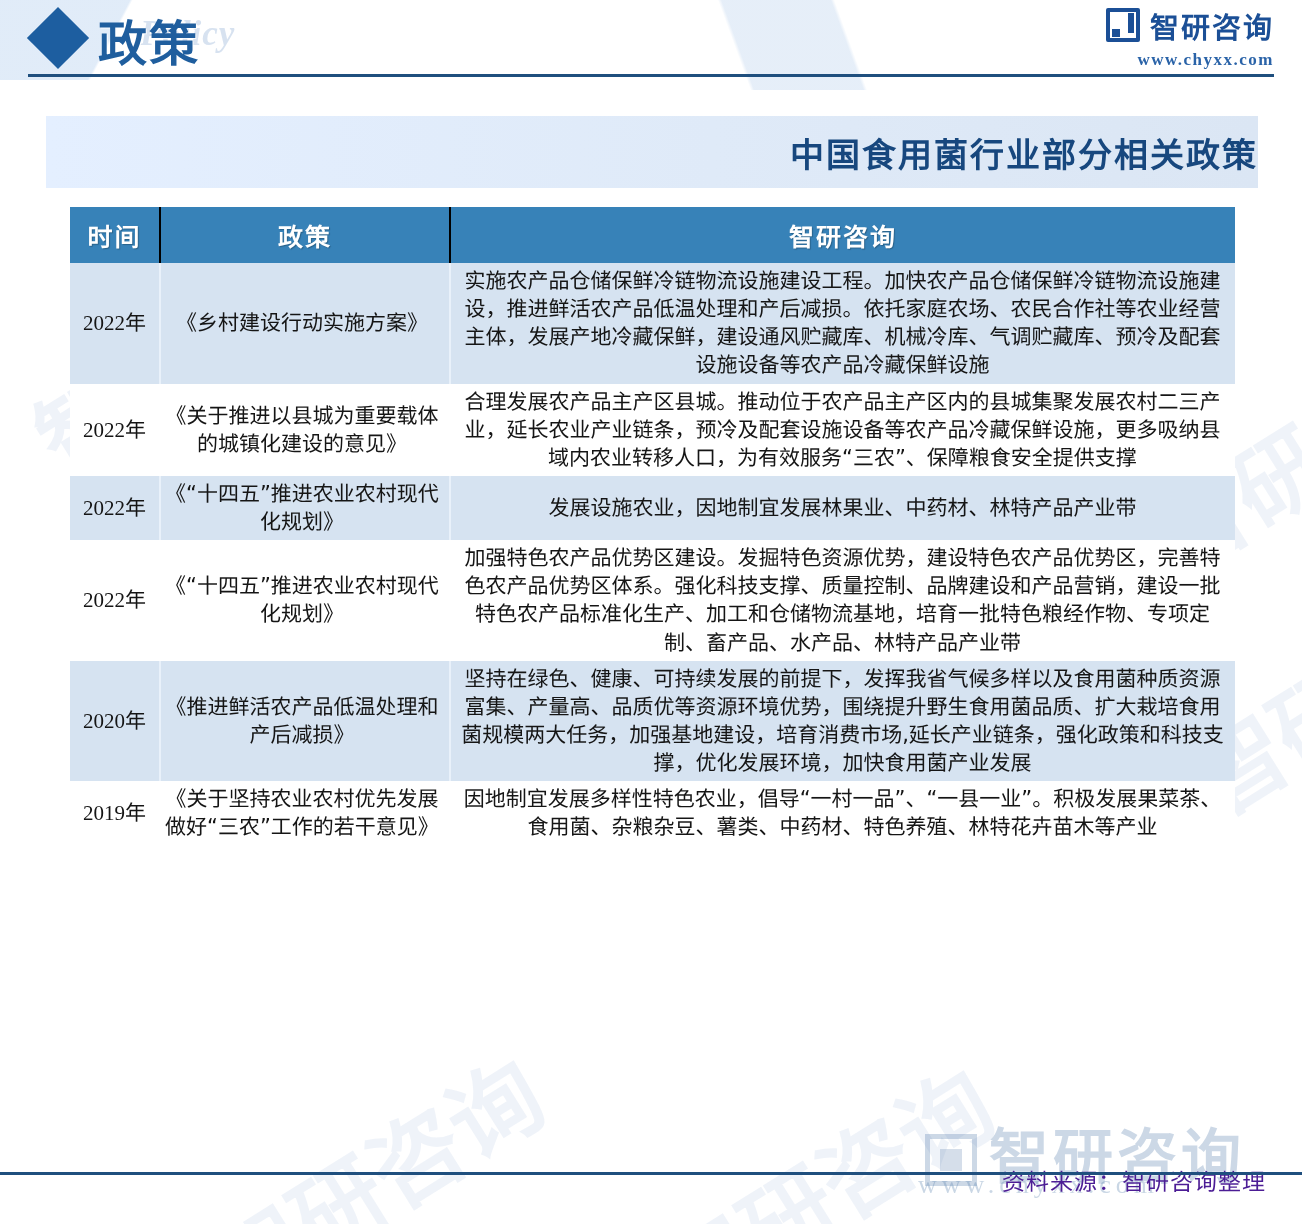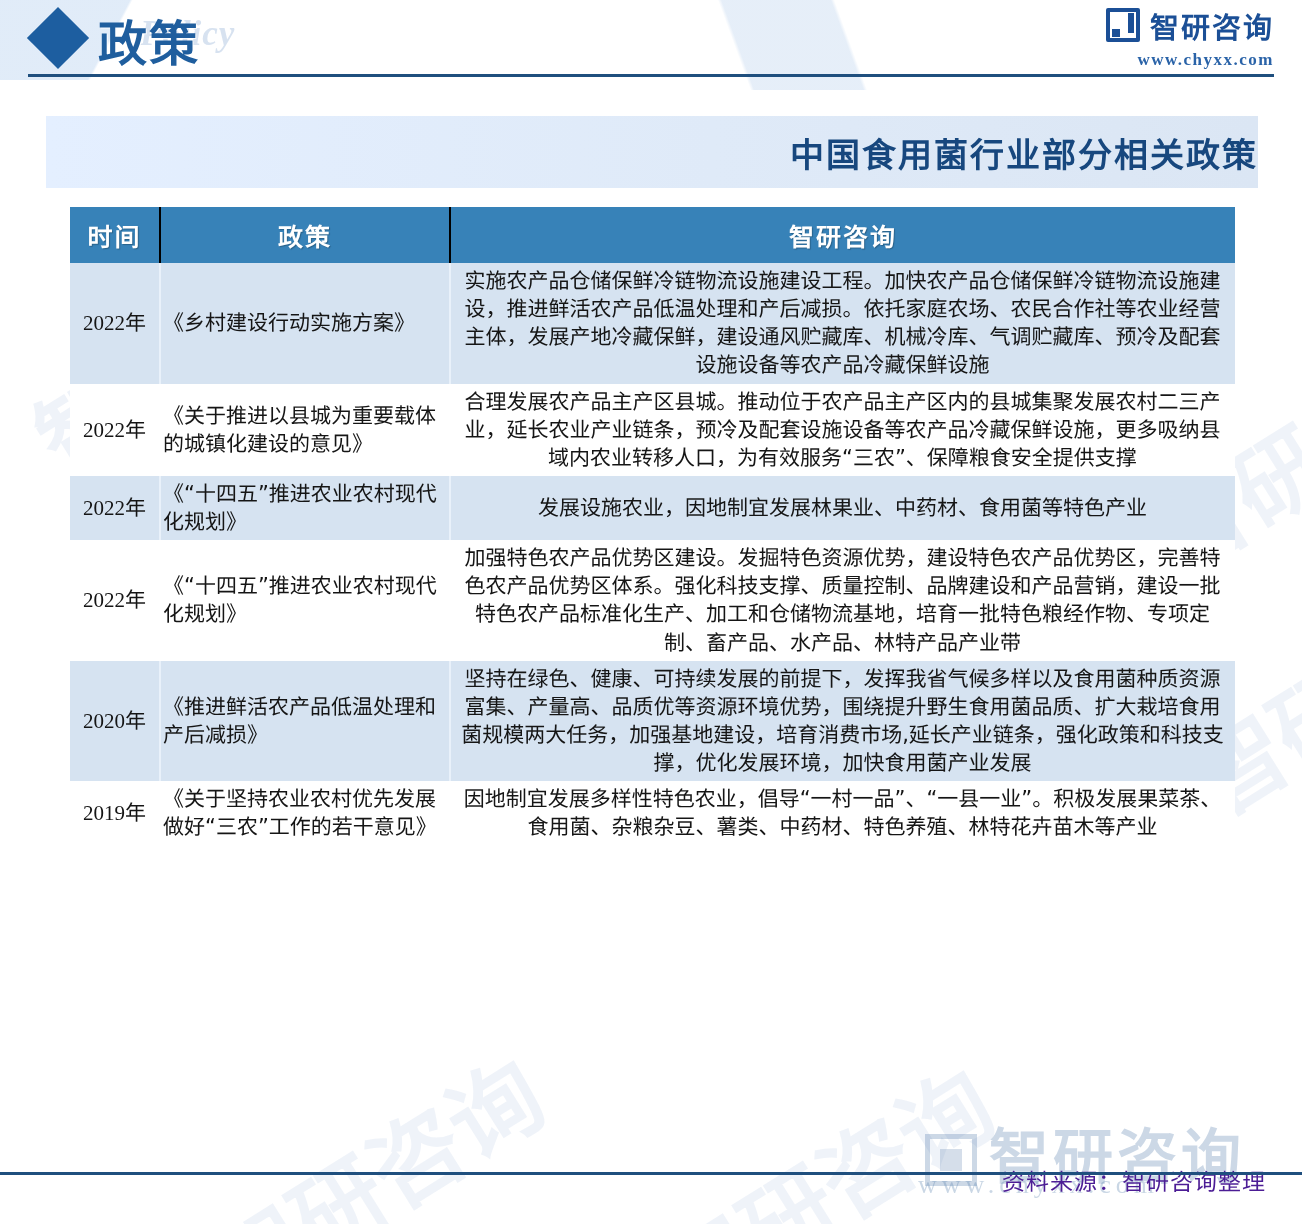--- a/index.html
+++ b/index.html
@@ -250,20 +250,21 @@
   tbody td:last-child { border-right: none; }
 
   td.cell-time {
     text-align: center;
     font-size: 21px;
     letter-spacing: 0;
     font-family: "Liberation Serif", serif;
     margin-top: 44px;
   }
   td.cell-policy {
+    text-align: center;
     padding-right: 8px;
     margin-left: 32px;
   }
   td.cell-detail {
     text-align: center;
     padding-left: 10px;
     padding-right: 11px;
   }
 
   
@@ -360,21 +361,21 @@
         <td class="cell-detail">实施农产品仓储保鲜冷链物流设施建设工程。加快农产品仓储保鲜冷链物流设施建设，推进鲜活农产品低温处理和产后减损。依托家庭农场、农民合作社等农业经营主体，发展产地冷藏保鲜，建设通风贮藏库、机械冷库、气调贮藏库、预冷及配套设施设备等农产品冷藏保鲜设施</td>
       </tr>
       <tr class="even">
         <td class="cell-time">2022年</td>
         <td class="cell-policy">《关于推进以县城为重要载体的城镇化建设的意见》</td>
         <td class="cell-detail">合理发展农产品主产区县城。推动位于农产品主产区内的县城集聚发展农村二三产业，延长农业产业链条，预冷及配套设施设备等农产品冷藏保鲜设施，更多吸纳县域内农业转移人口，为有效服务“三农”、保障粮食安全提供支撑</td>
       </tr>
       <tr class="odd">
         <td class="cell-time">2022年</td>
         <td class="cell-policy">《“十四五”推进农业农村现代化规划》</td>
-        <td class="cell-detail">发展设施农业，因地制宜发展林果业、中药材、食用菌等特色产业</td>
+        <td class="cell-detail">发展设施农业，因地制宜发展林果业、中药材、林特产品产业带</td>
       </tr>
       <tr class="even">
         <td class="cell-time">2022年</td>
         <td class="cell-policy">《“十四五”推进农业农村现代化规划》</td>
         <td class="cell-detail">加强特色农产品优势区建设。发掘特色资源优势，建设特色农产品优势区，完善特色农产品优势区体系。强化科技支撑、质量控制、品牌建设和产品营销，建设一批特色农产品标准化生产、加工和仓储物流基地，培育一批特色粮经作物、专项定制、畜产品、水产品、林特产品产业带</td>
       </tr>
       <tr class="odd">
         <td class="cell-time">2020年</td>
         <td class="cell-policy">《推进鲜活农产品低温处理和产后减损》</td>
         <td class="cell-detail">坚持在绿色、健康、可持续发展的前提下，发挥我省气候多样以及食用菌种质资源富集、产量高、品质优等资源环境优势，围绕提升野生食用菌品质、扩大栽培食用菌规模两大任务，加强基地建设，培育消费市场,延长产业链条，强化政策和科技支撑，优化发展环境，加快食用菌产业发展</td>

